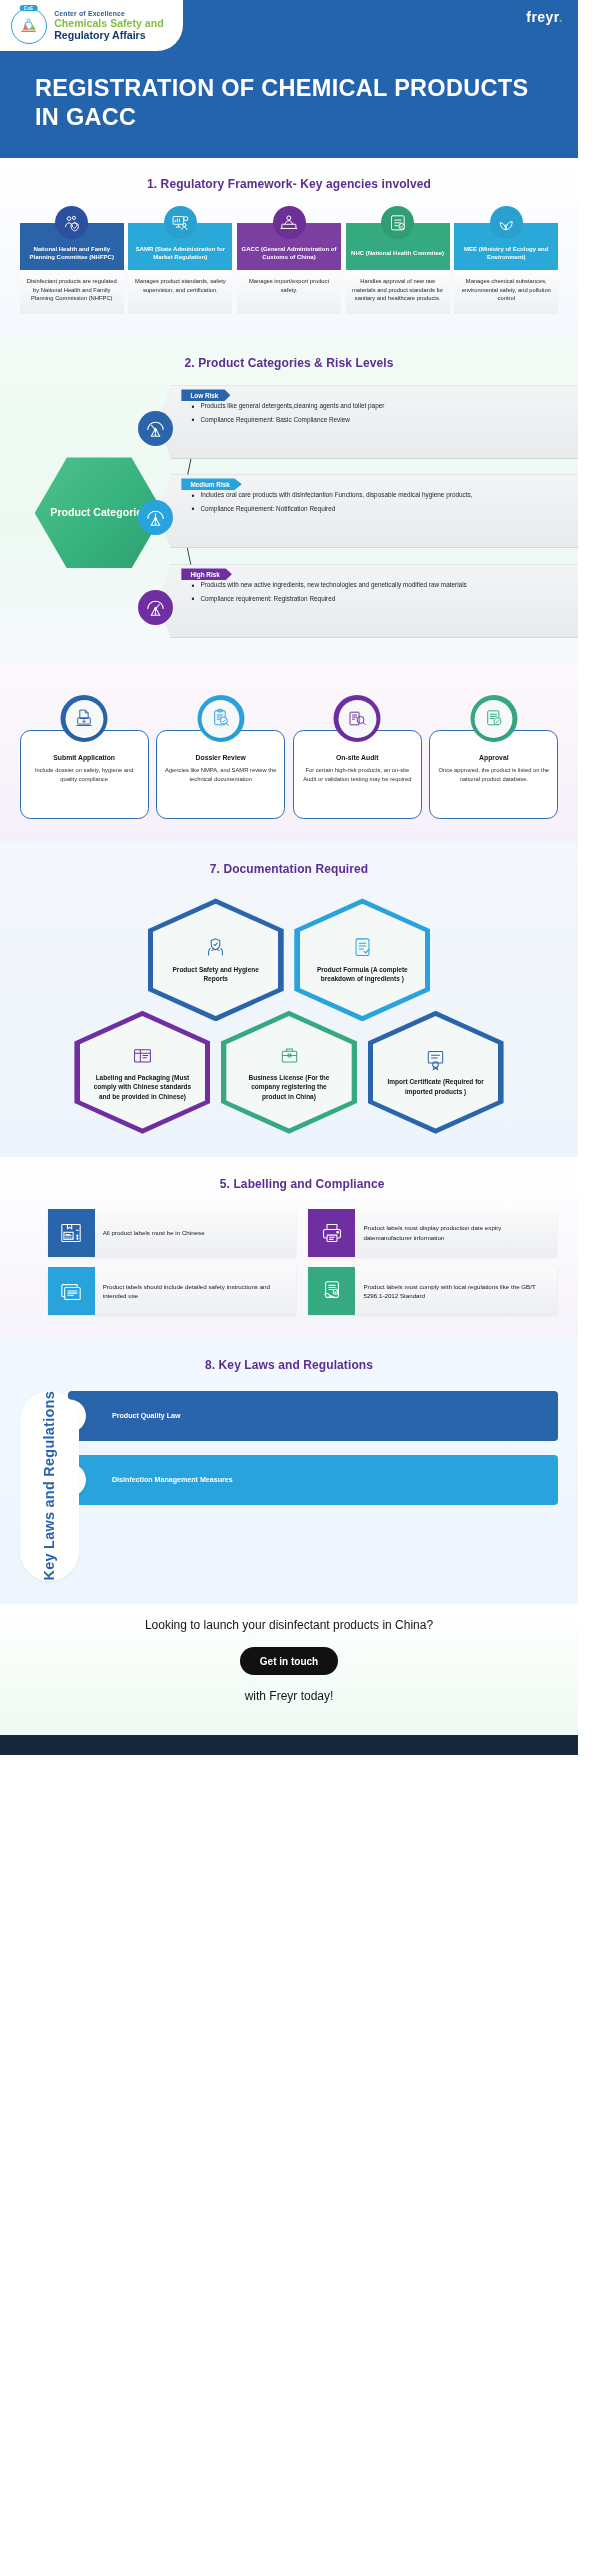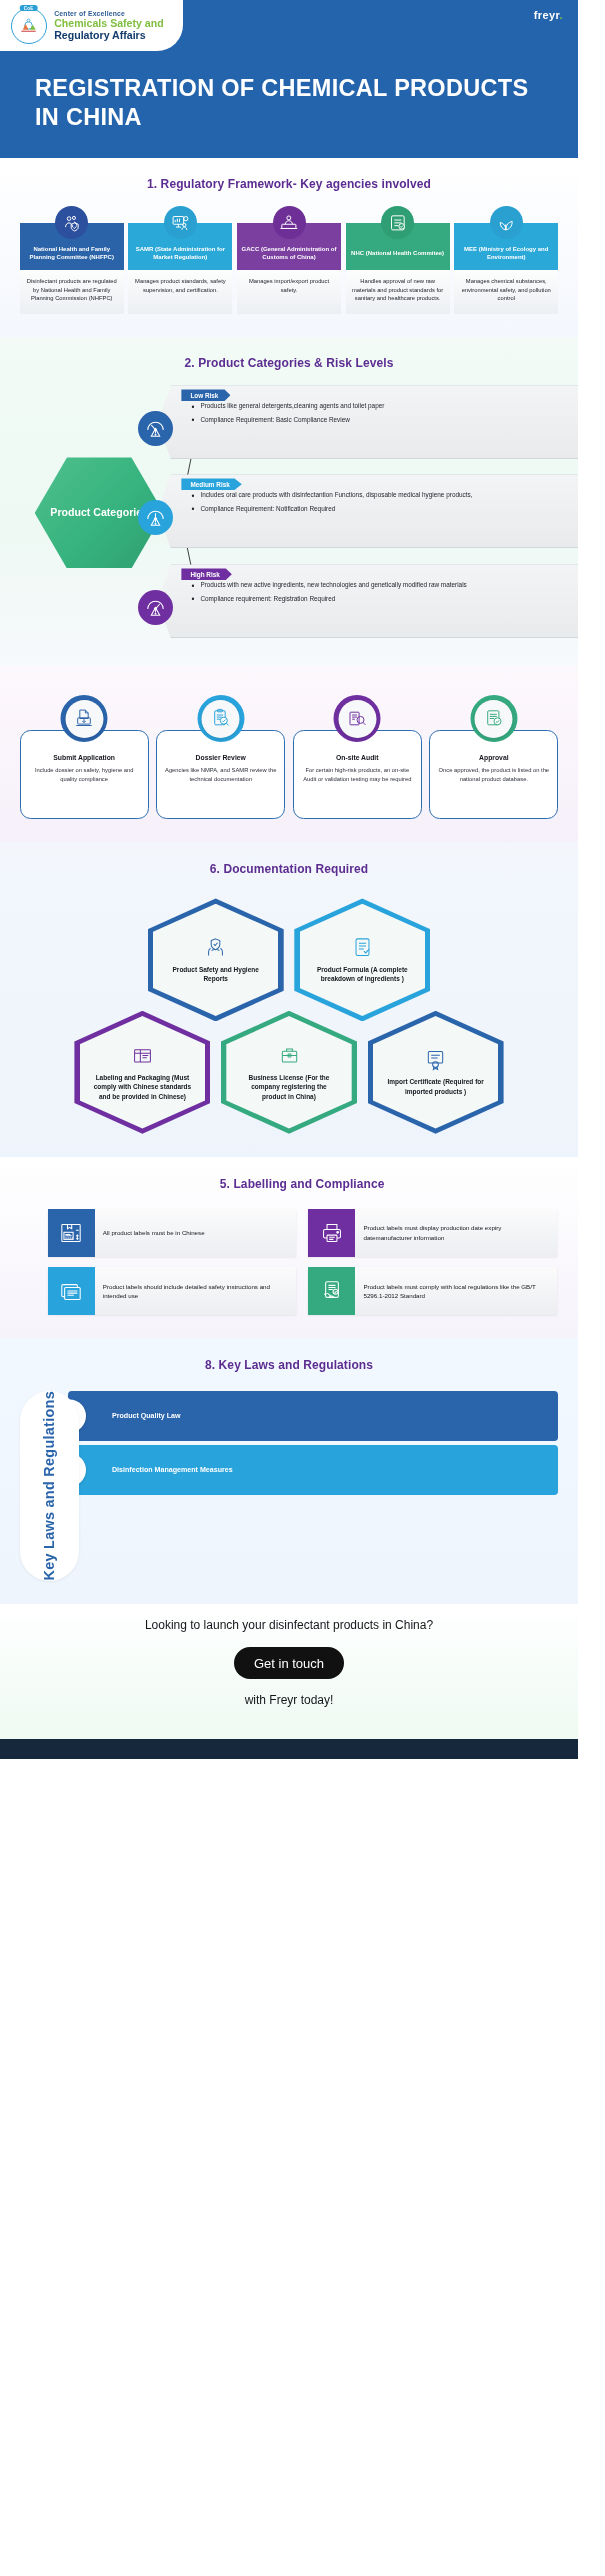--- a/index.html
+++ b/index.html
@@ -39,21 +39,21 @@
     position: absolute; top: -3.8px; left: 50%; transform: translateX(-50%);
     background: #2a9fd6; color: #fff; font-size: 4.5px; font-weight: bold;
     border-radius: 4.5px; padding: 0.8px 4.5px; letter-spacing: 0.2px;
   }
   .logo-text-top { font-size: 6.8px; color: #2e5b93; font-weight: 600; letter-spacing: 0.2px; }
   .logo-text-main { font-size: 10.6px; font-weight: bold; line-height: 1.15; }
   .logo-text-main .g { color: #7fbf3f; }
   .logo-text-main .d { color: #123a6b; }
   .brand {
     position: absolute; top: 9px; right: 15px;
-    color: #ffffff; font-size: 11px; font-weight: bold; letter-spacing: 0.4px;
+    color: #ffffff; font-size: 14px; font-weight: bold; letter-spacing: 0.4px;
   }
   .brand .dot { color: #7fbf3f; }
   .header h1 {
     color: #ffffff;
     font-size: 23.5px;
     font-weight: bold;
     letter-spacing: 0.3px;
     line-height: 1.22;
     padding: 23px 35px 0 35px;
   }
@@ -200,39 +200,39 @@
   .laws-side {
     width: 59px; flex: 0 0 59px;
     background: #ffffff; border-radius: 30px;
     display: flex; align-items: center; justify-content: center;
     margin-right: -16.7px; z-index: 1; box-shadow: 0 0.8px 3px rgba(0,0,0,.07);
   }
   .laws-side span {
     writing-mode: vertical-rl; transform: rotate(180deg);
     color: #2a64ab; font-size: 14.4px; font-weight: bold; letter-spacing: 0.3px;
   }
-  .laws-list { flex: 1; display: flex; flex-direction: column; gap: 4px; padding-left: 6px; }
+  .laws-list { flex: 1; display: flex; flex-direction: column; gap: 14px; padding-left: 6px; }
   .law-bar {
     position: relative; border-radius: 3.8px;
     padding: 11.4px 12px 11.4px 44px;
     color: #fff; font-size: 7.1px; font-weight: bold; line-height: 1.45;
     min-height: 50px; display: flex; align-items: center;
   }
   .law-ico {
     position: absolute; left: -15px; top: 50%; transform: translateY(-50%);
     width: 33px; height: 33px; border-radius: 50%;
     background: #ffffff; display: flex; align-items: center; justify-content: center;
     box-shadow: 0 0.8px 3px rgba(0,0,0,.14);
   }
 
   
   .cta-line { font-size: 12px; line-height: 1.5; color: #14161c; }
   .cta-btn {
     display: inline-block; background: #111111; color: #ffffff;
-    border-radius: 23px; padding: 8.3px 19.7px; font-size: 13px; font-weight: normal;
+    border-radius: 23px; padding: 8.3px 19.7px; font-size: 10px; font-weight: bold;
     margin: 13.6px 0 12px; border: none; cursor: pointer; text-align: right;
   }
   .footer-bar { height: 19.7px; background: #16283c; }
   svg { display: block; }
 </style>
 </head>
 <body>
 
 <div class="page">
 
@@ -248,21 +248,21 @@
           <circle cx="16" cy="9" r="2" fill="#fff" stroke="#2a9fd6" stroke-width="1"></circle>
         </svg>
       </div>
       <div>
         <div class="logo-text-top">Center of Excellence</div>
         <div class="logo-text-main"><span class="g">Chemicals Safety and</span></div>
         <div class="logo-text-main"><span class="d">Regulatory Affairs</span></div>
       </div>
     </div>
     <div class="brand"><span>freyr</span><span class="dot">.</span></div>
-    <h1>REGISTRATION OF CHEMICAL PRODUCTS IN CHINA</h1>
+    <h1>REGISTRATION OF CHEMICAL PRODUCTS IN GACC</h1>
   </div>
 
   <div class="section s1">
     <div class="sec-title">1. Regulatory Framework- Key agencies involved</div>
     <div class="agency-row">
 
       <div class="agency">
         <div class="agency-badge" style="background:#2c4f9e">
           <svg width="19.7" height="19.7" viewBox="0 0 28 28" fill="none" stroke="#fff" stroke-width="1.4">
             <circle cx="10" cy="8" r="2.6"></circle>
@@ -481,21 +481,21 @@
         <div class="step-card">
           <div class="step-title">Approval</div>
           <div class="step-desc">Once approved, the product is listed on the national product database.</div>
         </div>
       </div>
 
     </div>
   </div>
 
   <div class="section s4">
-    <div class="sec-title">6. Documentation Required</div>
+    <div class="sec-title">7. Documentation Required</div>
     <div class="doc-grid">
 
       <div class="doc-row top">
         <div class="doc-hex" style="background:#2a64ab">
           <div class="doc-inner">
             <span>
               <svg width="23" height="23" viewBox="0 0 32 32" fill="none" stroke="#2a64ab" stroke-width="1.4">
                 <path d="M16 4 l6 2.4v5c0 4-2.8 6.4-6 7.6-3.2-1.2-6-3.6-6-7.6v-5z"></path>
                 <path d="M13.6 11.4 l1.8 1.8 3.4-3.8"></path>
                 <path d="M9 17c-1.6 1-2.6 2.6-2.6 5V27"></path>

